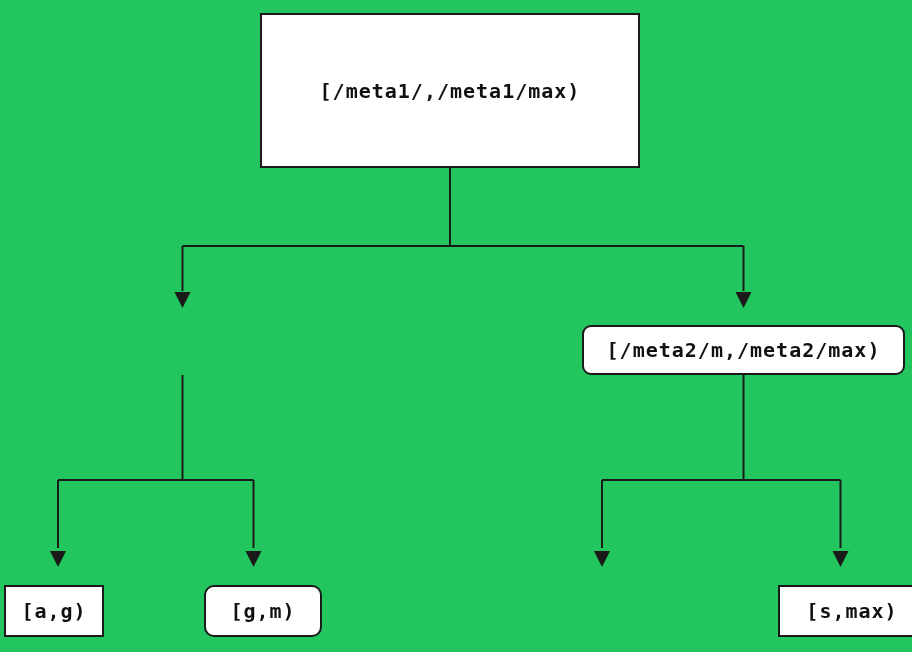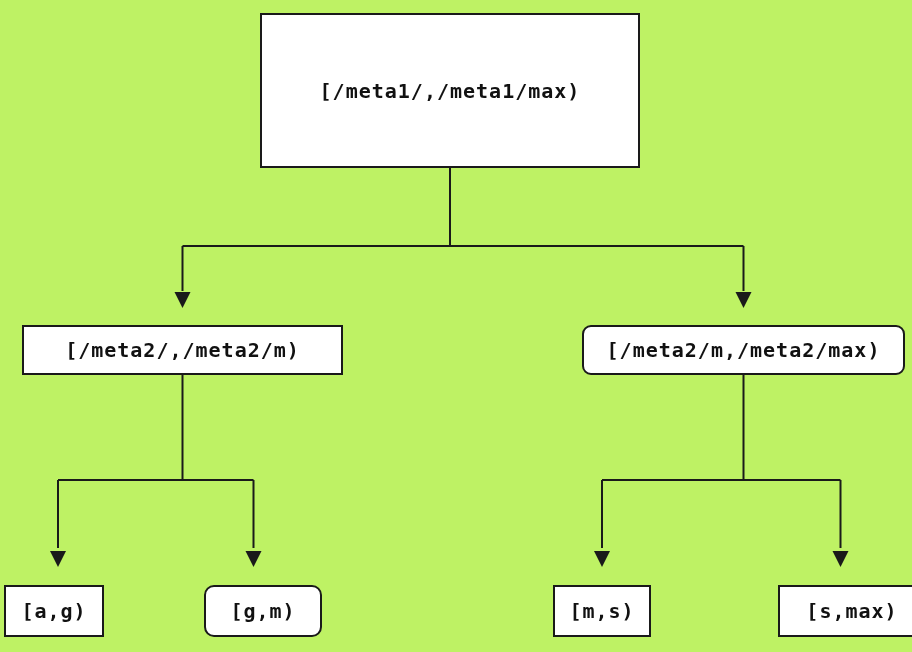--- a/index.html
+++ b/index.html
@@ -4,21 +4,21 @@
 <style>
   html, body {
     margin: 0;
     padding: 0;
     background: #ffffff;
   }
   .canvas {
     position: relative;
     width: 912px;
     height: 652px;
-    background: #bef264;
+    background: #22c55e;
     font-family: "DejaVu Sans Mono", "Liberation Mono", monospace;
     overflow: hidden;
   }
   .edges {
     position: absolute;
     left: 0;
     top: 0;
     width: 912px;
     height: 652px;
     z-index: 1;
@@ -72,37 +72,31 @@
 
     <path class="edge-line" d="M743.5,375 V480 M602,480 H840.5 M602,480 V548 M840.5,480 V548"></path>
     <polygon class="arrow-head" points="594,551 610,551 602,567"></polygon>
     <polygon class="arrow-head" points="832.5,551 848.5,551 840.5,567"></polygon>
   </svg>
 
   <div class="node node-root">
     <span>[/meta1/,/meta1/max)</span>
   </div>
 
-  <div class="node node-left">
-    <span>[/meta2/,/meta2/m)</span>
-  </div>
 
   <div class="node node-right">
     <span>[/meta2/m,/meta2/max)</span>
   </div>
 
   <div class="node node-leaf-ag">
     <span>[a,g)</span>
   </div>
 
   <div class="node node-leaf-gm">
     <span>[g,m)</span>
   </div>
 
-  <div class="node node-leaf-ms">
-    <span>[m,s)</span>
-  </div>
 
   <div class="node node-leaf-smax">
     <span>[s,max)</span>
   </div>
 
 </div>
 
 </body></html>

